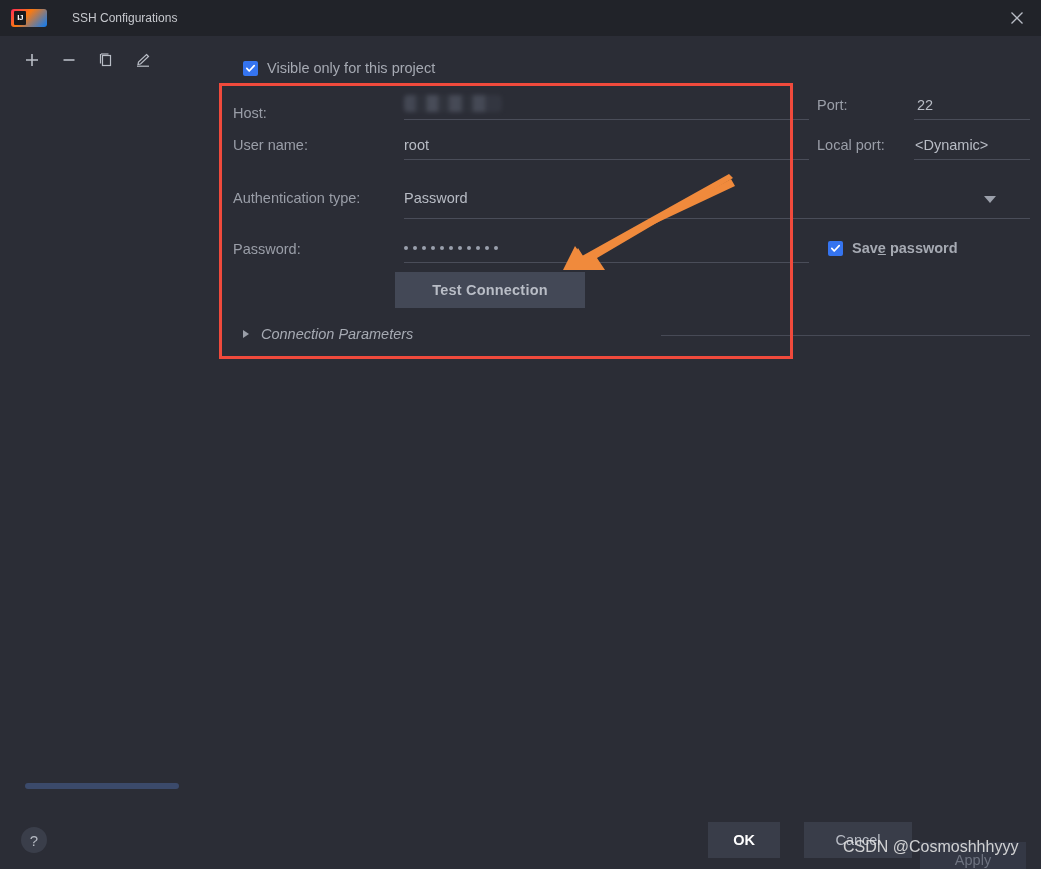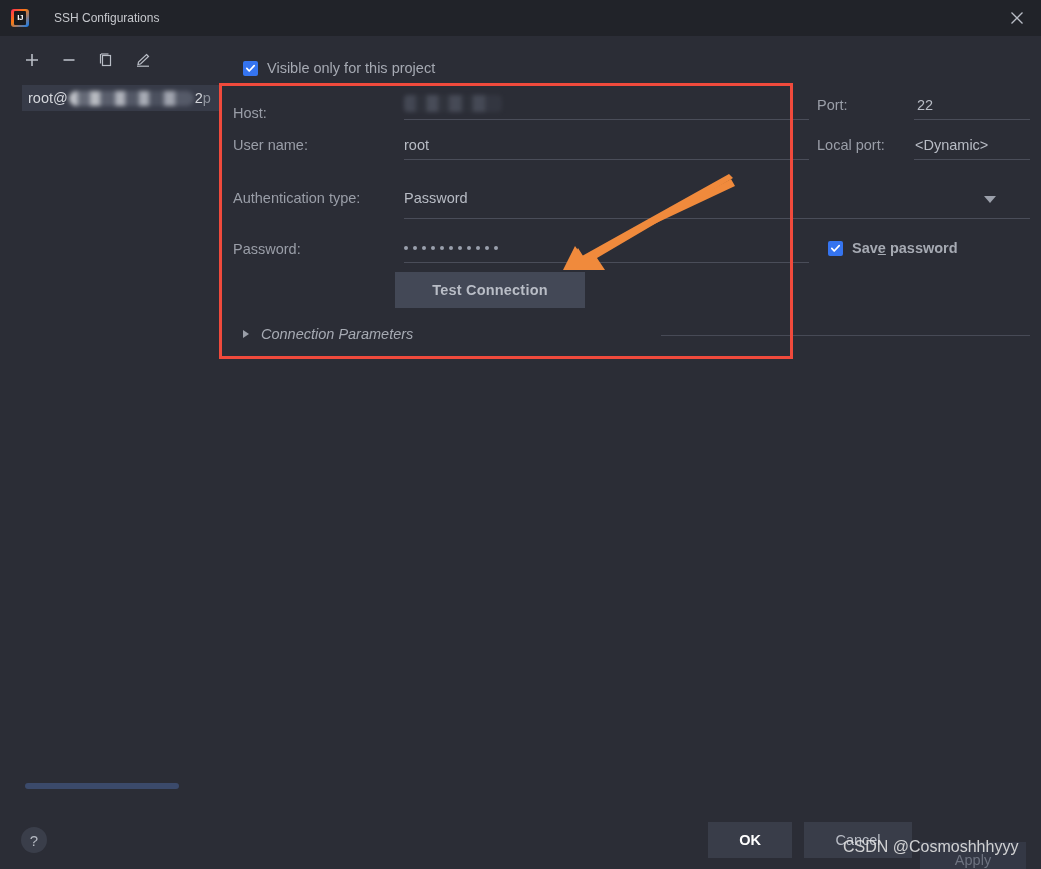--- a/index.html
+++ b/index.html
@@ -30,20 +30,21 @@
     display: flex;
     align-items: center;
   }
   .title-icon {
     width: 18px; height: 18px;
     margin-left: 11px;
     position: relative;
     border-radius: 3px;
     overflow: hidden;
     background: linear-gradient(135deg, #fe2857 0%, #f97a12 40%, #087cfa 100%);
+    padding-left: 18px;
   }
   .title-icon .ij-inner {
     position: absolute;
     left: 3px; top: 2px;
     width: 12px; height: 14px;
     background: #17191c;
     border-radius: 1px;
     color: #ffffff;
     font-size: 8px;
     font-weight: bold;
@@ -337,28 +338,20 @@
         </svg>
       </div>
       <div class="tb-btn">
         <svg width="16" height="16" viewBox="0 0 16 16">
           <path d="M11.5 2.5 L13.5 4.5 L5.5 12 L3 12.5 L3.5 10 Z" stroke="#b9bdc6" stroke-width="1.2" fill="none"></path>
           <path d="M2 14.2 H14" stroke="#b9bdc6" stroke-width="1.2" fill="none"></path>
         </svg>
       </div>
     </div>
 
-    <div class="ssh-list">
-      <div class="ssh-item">
-        <span>root@</span>
-          <span class="blur-chip"></span>
-          <span class="item-num">2</span>
-          <span class="item-tail"> p</span>
-      </div>
-    </div>
 
     <div class="hscroll"></div>
   </div>
 
   <div class="form-area">
 
     <div class="cbox" style="left:22px; top:25px;">
       <svg width="11" height="11" viewBox="0 0 11 11">
         <path d="M1.8 5.4 L4.2 8 L9.2 2.6" stroke="#ffffff" stroke-width="1.7" fill="none" stroke-linecap="round" stroke-linejoin="round"></path>
       </svg>
@@ -419,19 +412,19 @@
   <div class="red-box" style="left:219px; top:83px; width:574px; height:276px;"></div>
 
   <svg class="arrow-svg" style="left:545px; top:168px;" width="200" height="110" viewBox="0 0 200 110">
     <path d="M186 11 L40 91 L33 80 L22 101 L46 100 L39 89 L190 18 Z" fill="#f08a3c"></path>
     <path d="M186 11 L44 94 L20 102 L34 79 Z" fill="#f08a3c" opacity="0"></path>
     <polygon points="188,10 52,90 60,102 18,102 30,78 37,88 184,6" fill="#f08a3c"></polygon>
   </svg>
 
   <div class="help-btn">?</div>
 
-  <button class="dlg-btn primary" style="left:708px; top:822px; width:84px;text-align:center;">OK</button>
+  <button class="dlg-btn primary" style="left:708px; top:822px; width:72px;text-align:center;">OK</button>
   <button class="dlg-btn" style="left:804px; top:822px; width:108px;">Cancel</button>
   <button class="dlg-btn disabled" style="left:920px; top:822px; width:106px;">Apply</button>
 
   <div class="watermark">CSDN @Cosmoshhhyyy</div>
 
 </div>
 
 </body></html>

